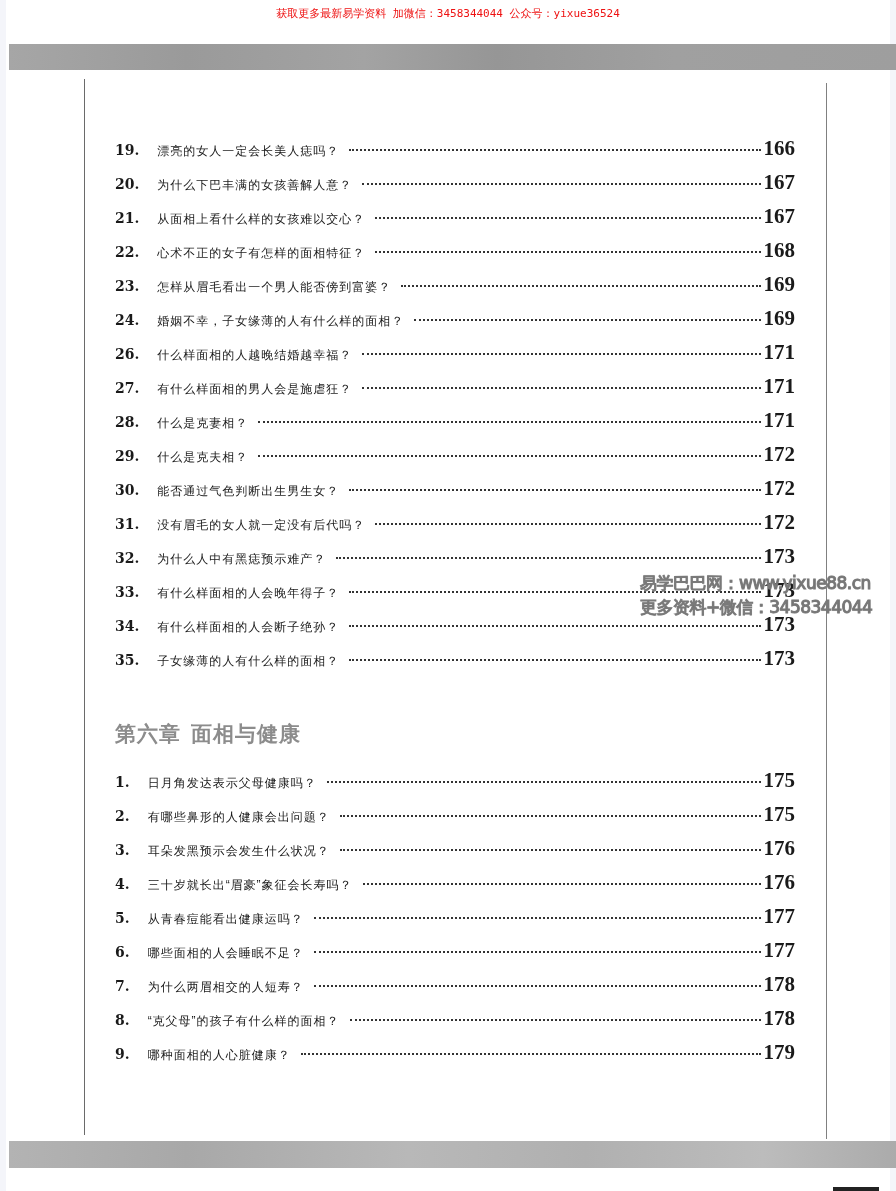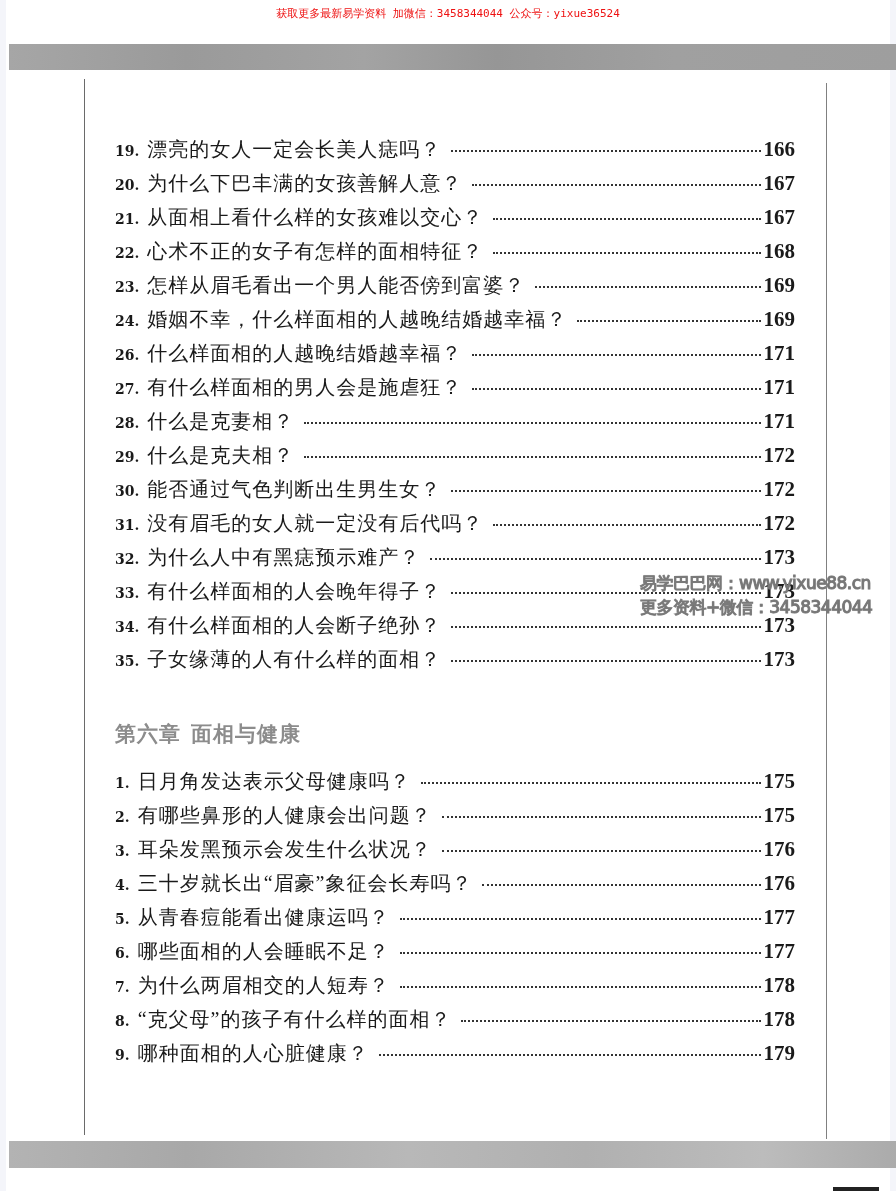--- a/index.html
+++ b/index.html
@@ -83,25 +83,25 @@
       align-items: baseline;
       height: 34px;
       font-size: 15.5px;
       color: #1a1a1a;
       white-space: nowrap;
     }
     .toc-row .num {
       font-family: "DejaVu Serif", "Liberation Serif", serif;
       font-size: 14px;
       font-weight: bold;
-      margin-right: 8px;
+      margin-right: 18px;
     }
     .toc-row .title {
-      font-family: Liberation Serif, serif;
-      font-size: 20px;
+      font-family: Liberation Sans, sans-serif;
+      font-size: 12px;
       letter-spacing: 1px;
     }
     .toc-row .leader {
       flex: 1;
       margin: 0 3px 0 10px;
       border-bottom: 2px dotted #333;
       position: relative;
       top: -4px;
     }
     .toc-row .page-num {
@@ -178,21 +178,21 @@
         <span class="page-num">168</span>
       </div>
       <div class="toc-row">
         <span class="num">23.</span>
         <span class="title">怎样从眉毛看出一个男人能否傍到富婆？</span>
         <span class="leader"></span>
         <span class="page-num">169</span>
       </div>
       <div class="toc-row">
         <span class="num">24.</span>
-        <span class="title">婚姻不幸，什么样面相的人越晚结婚越幸福？</span>
+        <span class="title">婚姻不幸，子女缘薄的人有什么样的面相？</span>
         <span class="leader"></span>
         <span class="page-num">169</span>
       </div>
       <div class="toc-row">
         <span class="num">26.</span>
         <span class="title">什么样面相的人越晚结婚越幸福？</span>
         <span class="leader"></span>
         <span class="page-num">171</span>
       </div>
       <div class="toc-row">

